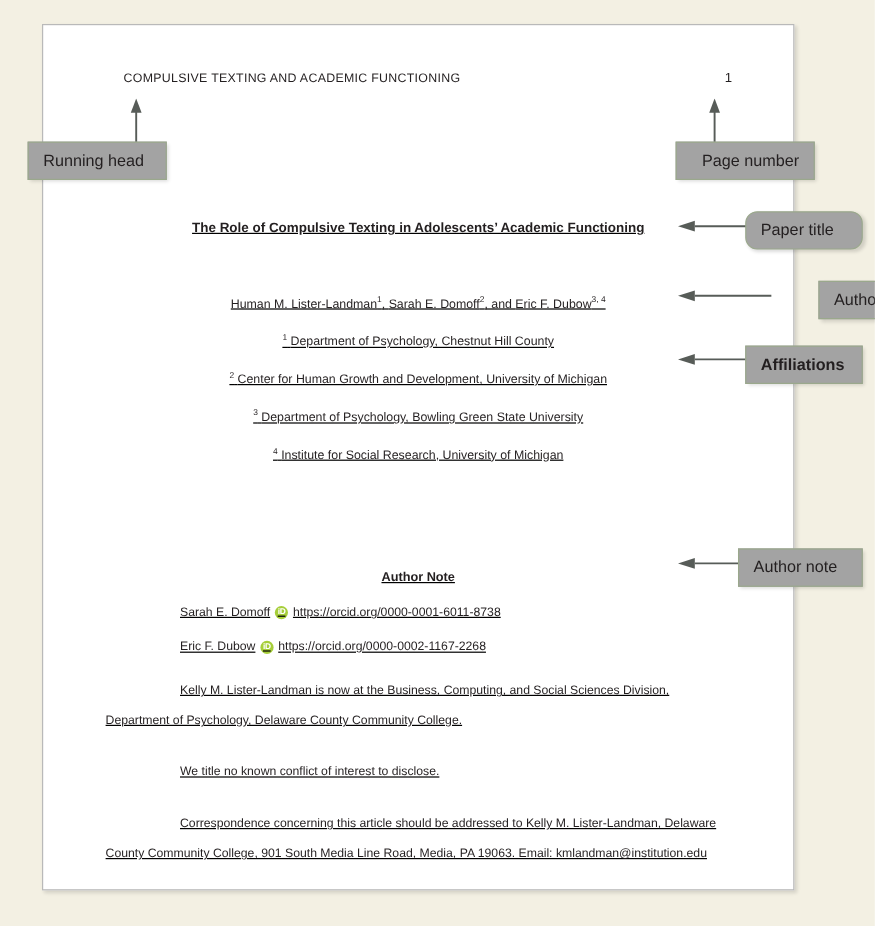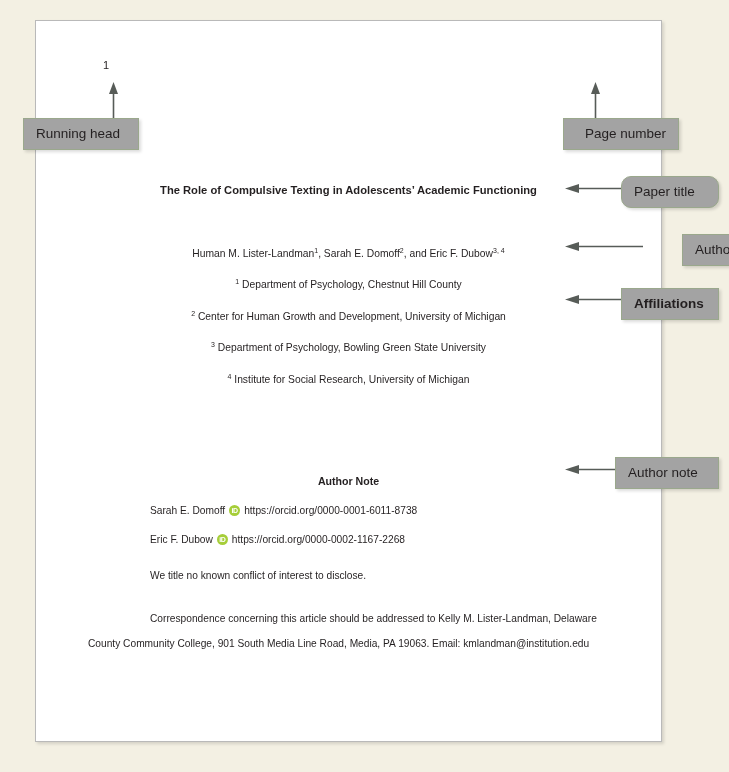--- a/index.html
+++ b/index.html
@@ -53,20 +53,21 @@
   }
 
   
   .doc-body {
     position: absolute;
     left: 0;
     top: 0;
     width: 100%;
     box-sizing: border-box;
     padding: 0 52px 0 52px;
+    text-decoration: underline;
   }
   .title {
     text-align: center;
     font-size: 11.2px;
     font-weight: bold;
     color: #231f20;
     margin-top: 163px;
   }
   .authors {
     text-align: center;
@@ -147,20 +148,21 @@
     position: absolute;
     height: 11px;
   }
 </style>
 </head>
 <body>
 
 <div id="paper">
 
   <div class="running-head-row">
+    <div class="running-head">COMPULSIVE TEXTING AND ACADEMIC FUNCTIONING</div>
     <div class="page-number">1</div>
   </div>
 
   <div class="doc-body">
 
     <div class="title">The Role of Compulsive Texting in Adolescents’ Academic Functioning</div>
 
     <div class="authors">
       <span>Human M. Lister-Landman</span><sup>1</sup><span>, </span><span>Sarah E. Domoff</span><sup>2</sup><span>, and </span><span>Eric F. Dubow</span><sup>3, 4</sup>
     </div>
@@ -177,20 +179,21 @@
       <span class="orcid-icon">iD</span>
       <span>https://orcid.org/0000-0001-6011-8738</span>
     </div>
 
     <div class="orcid-line">
       <span>Eric F. Dubow</span>
       <span class="orcid-icon">iD</span>
       <span>https://orcid.org/0000-0002-1167-2268</span>
     </div>
 
+    <div class="para">Kelly M. Lister-Landman is now at the Business, Computing, and Social Sciences Division, Department of Psychology, Delaware County Community College.</div>
     <div class="para">We title no known conflict of interest to disclose.</div>
     <div class="para">Correspondence concerning this article should be addressed to Kelly M. Lister-Landman, Delaware County Community College, 901 South Media Line Road, Media, PA 19063. Email: kmlandman@institution.edu</div>
 
   </div>
 </div>
 
 <svg class="arrow-up" style="left:108px; top:82px;" width="11" height="38" viewBox="0 0 11 38">
   <line x1="5.5" y1="38" x2="5.5" y2="10" stroke="#575c58" stroke-width="1.6"></line>
   <polygon points="5.5,0 10,12 1,12" fill="#575c58"></polygon>
 </svg>

